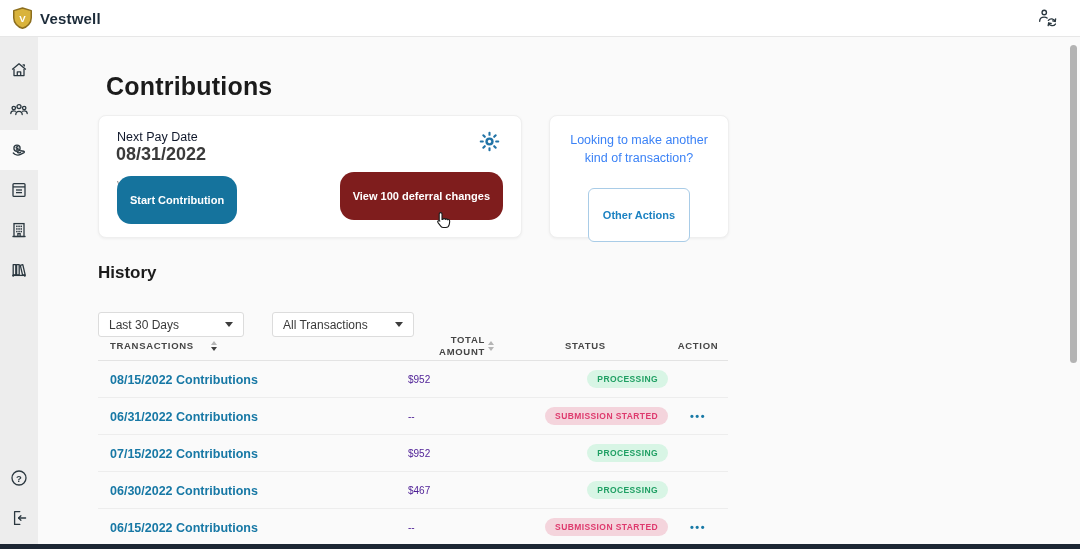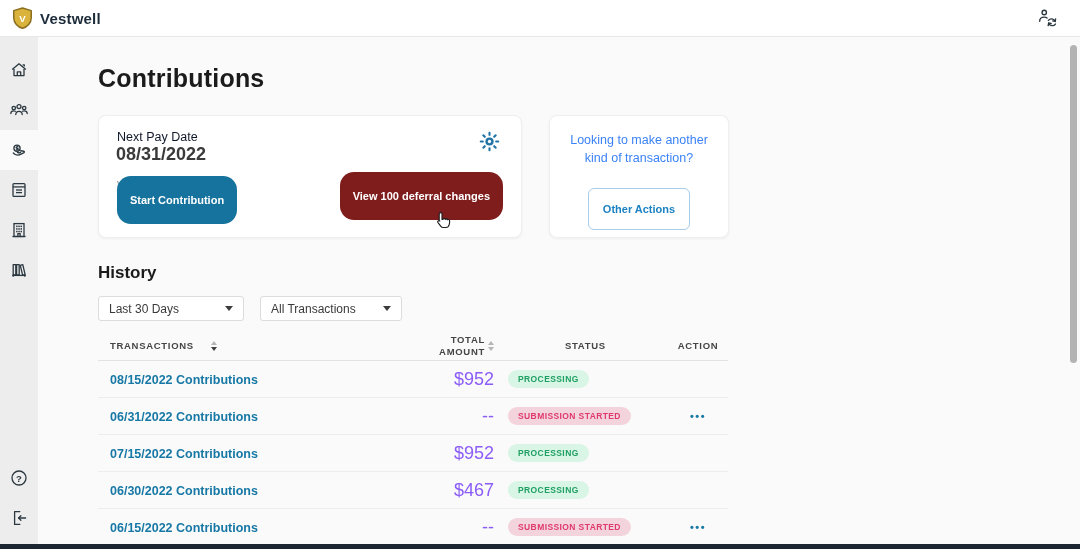--- a/index.html
+++ b/index.html
@@ -15,42 +15,42 @@
   .logo-name{font-weight:bold;font-size:15px;color:#1c2b39;letter-spacing:.2px}
   .topbar-right{margin-left:auto;margin-right:14px;display:flex;align-items:center}
   
   .sidebar{position:absolute;top:37px;left:0;width:38px;height:512px;background:#ededed;
     display:flex;flex-direction:column;z-index:5}
   .side-top{padding-top:13px;display:flex;flex-direction:column}
   .side-item{width:38px;height:40px;display:flex;align-items:center;justify-content:center;cursor:pointer}
   .side-item.active{background:#fafafa}
   .side-bottom{margin-top:auto;margin-bottom:11px;display:flex;flex-direction:column}
   
-  .page-title{position:absolute;left:98px;top:64px;margin:0;font-size:25px;font-weight:800;
+  .page-title{position:absolute;left:98px;top:64px;margin:8px;font-size:25px;font-weight:800;
     color:#1b1b1b;letter-spacing:.2px}
   .history-title{position:absolute;left:98px;top:263px;margin:0;font-size:17px;font-weight:800;color:#1b1b1b}
   
   .card{position:absolute;background:#fff;border:1px solid #efefef;border-radius:8px;
     box-shadow:0 1px 3px rgba(0,0,0,.05)}
   .card-nextpay{left:98px;top:115px;width:422px;height:121px}
   .card-other{left:549px;top:115px;width:178px;height:121px}
   .npd-label{position:absolute;left:18px;top:14px;font-size:12.5px;color:#0f172a}
   .npd-date{position:absolute;left:17px;top:28px;font-size:18px;font-weight:800;color:#3a3a3a}
   .npd-org{position:absolute;left:18px;top:64px;font-size:10px;color:#8a8a8a}
   .gear-wrap{position:absolute;right:20px;top:14px}
   .btn{border:none;border-radius:14px;color:#fff;font-weight:bold;font-size:11px;
     padding:18px 13px;font-family:inherit;cursor:pointer}
   .btn-teal{background:#15739d;position:absolute;left:18px;bottom:13px}
   .btn-pink{background:#7f1d1d;position:absolute;right:18px;bottom:17px}
   .other-msg{margin:16px 12px 0;font-size:12.5px;color:#3b82f6;text-align:center;line-height:1.4}
   .btn-outline{display:block;margin:21px auto 0;background:#fff;border:1px solid #a9cce7;
-    color:#1c82c2;font-weight:bold;font-size:11px;padding:14px 14px;border-radius:6px;
+    color:#1c82c2;font-weight:bold;font-size:11px;padding:20px 14px;border-radius:6px;
     font-family:inherit;cursor:pointer}
   
-  .filters{position:absolute;left:98px;top:296px;display:flex;gap:16px}
+  .filters{position:absolute;left:98px;top:312px;display:flex;gap:28px}
   .dropdown{height:23px;background:#fff;border:1px solid #dcdcdc;border-radius:3px;
     display:flex;align-items:center;justify-content:space-between;
     padding:0 10px;font-size:12px;color:#3a3a3a;cursor:pointer}
   .dd-date{width:124px}
   .dd-type{width:120px}
   .caret{width:0;height:0;border-left:4.5px solid transparent;border-right:4.5px solid transparent;
     border-top:5.5px solid #3c3c3c}
   
   .table{position:absolute;left:98px;top:331px;width:630px}
   .thead,.row{display:grid;grid-template-columns:310px 100px 160px 60px;align-items:center}
@@ -62,22 +62,22 @@
   .th-status{padding-left:57px}
   .th-action{text-align:center}
   .sort-stack{display:flex;flex-direction:column;align-items:center}
   .tri{display:block;width:0;height:0;border-left:3.5px solid transparent;border-right:3.5px solid transparent}
   .tri-up{border-bottom:4px solid #b5b5b5;margin-bottom:2px}
   .tri-down{border-top:4px solid #b5b5b5}
   .tri-dark{border-top-color:#3f3f3f}
   .row{height:36px;border-bottom:1px solid #ededed}
   .cell-trans{padding-left:12px}
   .link{color:#1778a5;font-weight:bold;font-size:12.5px;text-decoration:none;cursor:pointer}
-  .cell-amount{text-align:right;padding-right:14px;font-size:18px;color:#8b5cf6}
-  .cell-status{display:flex;justify-content:flex-start}
+  .cell-amount{text-align:left;padding-right:14px;font-size:10px;color:#4c1d95}
+  .cell-status{display:flex;justify-content:flex-end}
   .badge{font-size:8.5px;font-weight:bold;letter-spacing:.4px;padding:4px 10px;border-radius:10px;white-space:nowrap}
   .badge-green{background:#d8f5e5;color:#1f9f63}
   .badge-pink{background:#f4d4dc;color:#de3a6d}
   .cell-action{text-align:center;color:#1778a5;font-weight:bold;font-size:11px;letter-spacing:1.5px;cursor:pointer}
   
   .bottom-bar{position:absolute;left:0;bottom:0;width:1080px;height:5px;background:#1c2633;z-index:9}
   .scroll-thumb{position:absolute;right:3px;top:45px;width:7px;height:318px;border-radius:4px;
     background:#b3b3b3;z-index:8;cursor:pointer}
   .mouse-cursor{position:absolute;left:435px;top:211px;z-index:20;pointer-events:none}
   svg{display:block}

